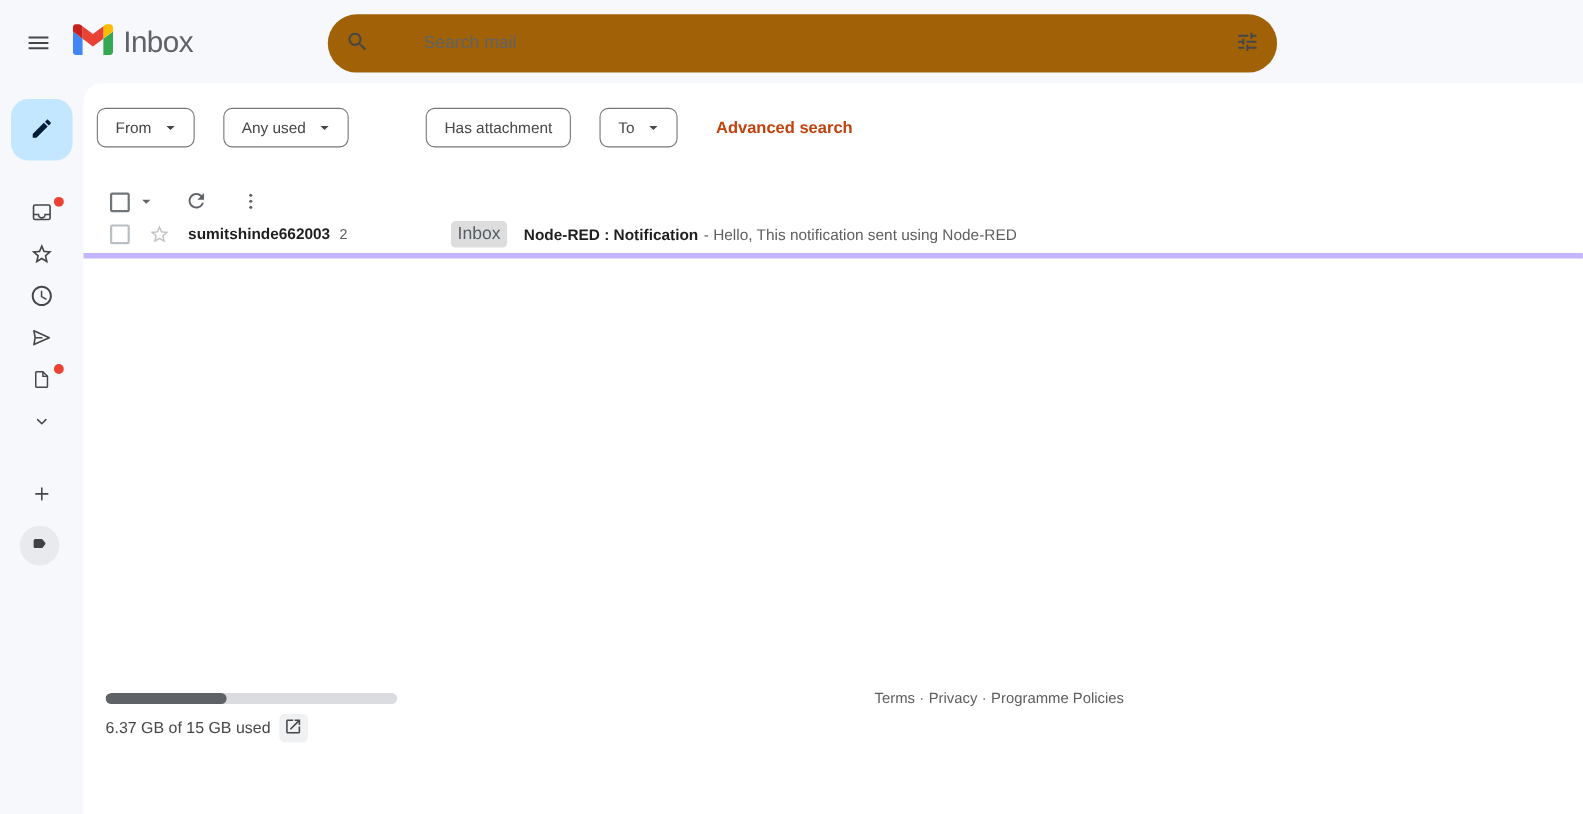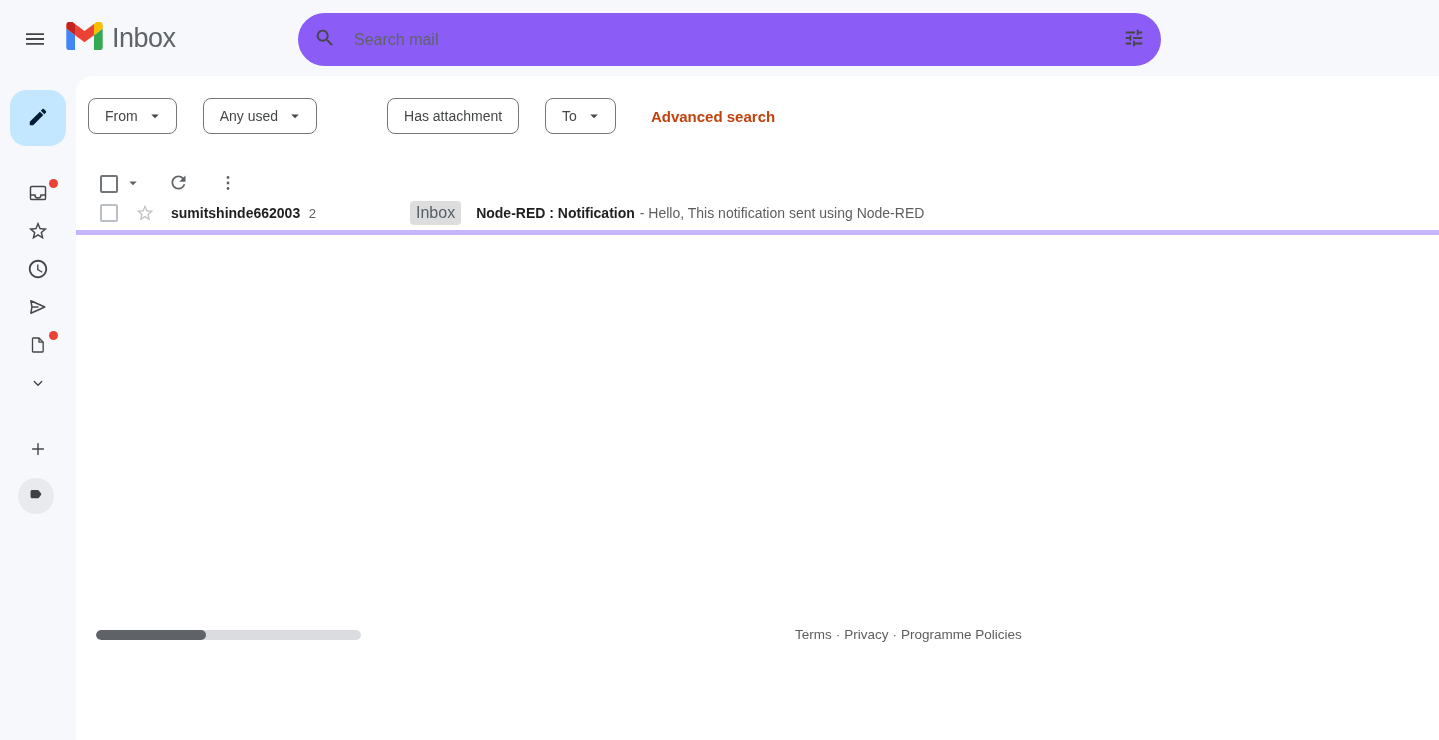--- a/index.html
+++ b/index.html
@@ -7,22 +7,22 @@
   body { font-family:"Liberation Sans", sans-serif; background:#f6f8fc; position:relative; }
 
   .screen { position:relative; width:1439px; height:740px; background:#f6f8fc; overflow:hidden; }
 
   
   .topbar { position:absolute; top:0; left:0; width:100%; height:76px; }
   .hamburger-btn { position:absolute; left:11px; top:16px; width:48px; height:48px; border:none;
     background:transparent; border-radius:50%; display:flex; align-items:center; justify-content:center; cursor:pointer; }
   .logo { position:absolute; left:66px; top:22px; display:flex; align-items:center; gap:9px; cursor:pointer; }
   .logo-text { font-size:27px; color:#5f6368; letter-spacing:-0.5px; }
-  .searchbar { position:absolute; left:298px; top:13px; width:863px; height:53px; background:#8b5cf6;
-    border-radius:28px; display:flex; align-items:center; padding:0 6px; }
+  .searchbar { position:absolute; left:298px; top:13px; width:863px; height:53px; background:#a16207;
+    border-radius:28px; display:flex; align-items:center; padding:0 6px;gap:31px; }
   .round-btn { width:42px; height:42px; border:none; background:transparent; border-radius:50%;
     display:flex; align-items:center; justify-content:center; cursor:pointer; flex:0 0 auto; }
   .search-input { flex:1; border:none; outline:none; background:transparent; font-size:16px;
     color:#1f1f1f; padding:0 8px; font-family:"Liberation Sans", sans-serif; }
   .search-input::placeholder { color:#5f6368; }
 
   
   .sidebar { position:absolute; left:0; top:76px; width:76px; height:664px; }
   .compose-btn { position:absolute; left:10px; top:14px; width:56px; height:56px; border:none;
     background:#c2e7ff; border-radius:16px; display:flex; align-items:center; justify-content:center; cursor:pointer; }
@@ -281,20 +281,30 @@
       </div>
       <span class="badge">Inbox</span>
       <span class="subject">Node-RED : Notification</span>
       <span class="snippet">- Hello, This notification sent using Node-RED</span>
     </div>
 
     <div class="storage">
       <div class="bar-track">
         <div class="bar-fill" style="width:41.5%"></div>
       </div>
+      <div class="storage-line">
+        <span class="storage-text">6.37 GB of 15 GB used</span>
+        <button class="openlink-btn">
+          <span>
+            <svg width="17" height="17" viewBox="0 0 24 24">
+                <path fill="#444746" d="M19 19H5V5h7V3H5c-1.11 0-2 .9-2 2v14c0 1.1.89 2 2 2h14c1.1 0 2-.9 2-2v-7h-2v7zM14 3v2h3.59l-9.83 9.83 1.41 1.41L19 6.41V10h2V3h-7z"></path>
+              </svg>
+          </span>
+        </button>
+      </div>
     </div>
 
     <div class="footer-links">
       <span class="link">Terms</span><span class="footer-sep">·</span><span class="link">Privacy</span><span class="footer-sep">·</span><span class="link">Programme Policies</span>
     </div>
 
   </main>
 </div>
 
 </body></html>

